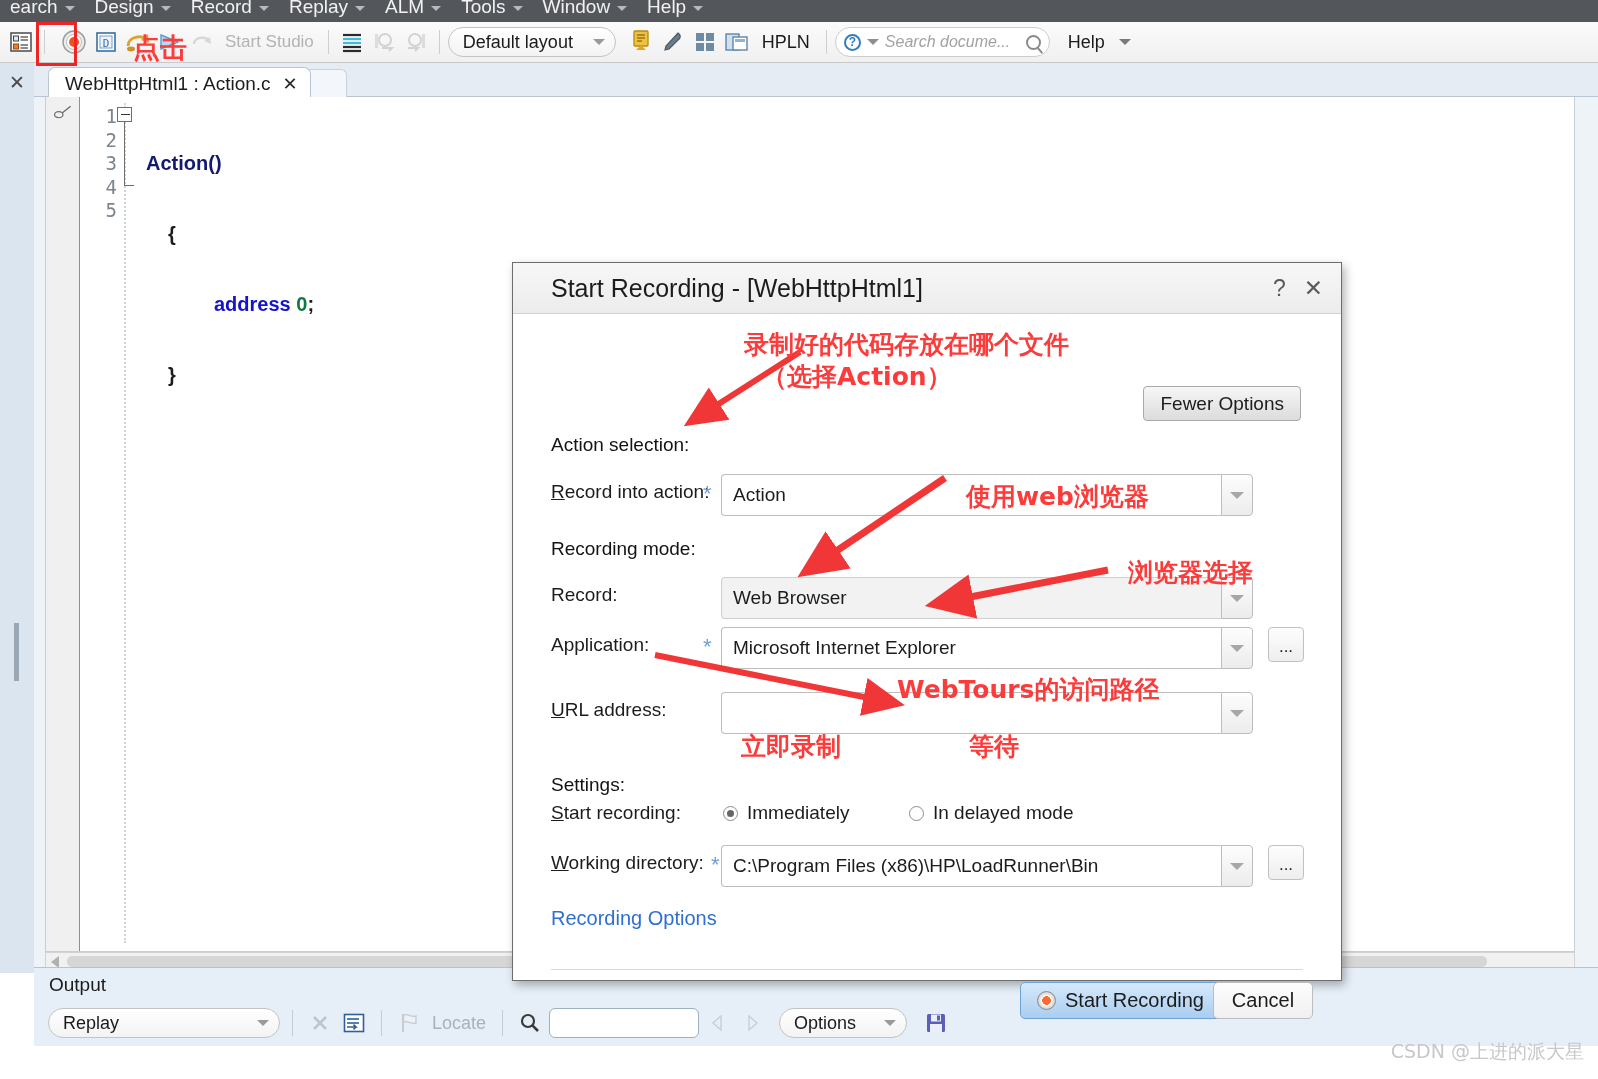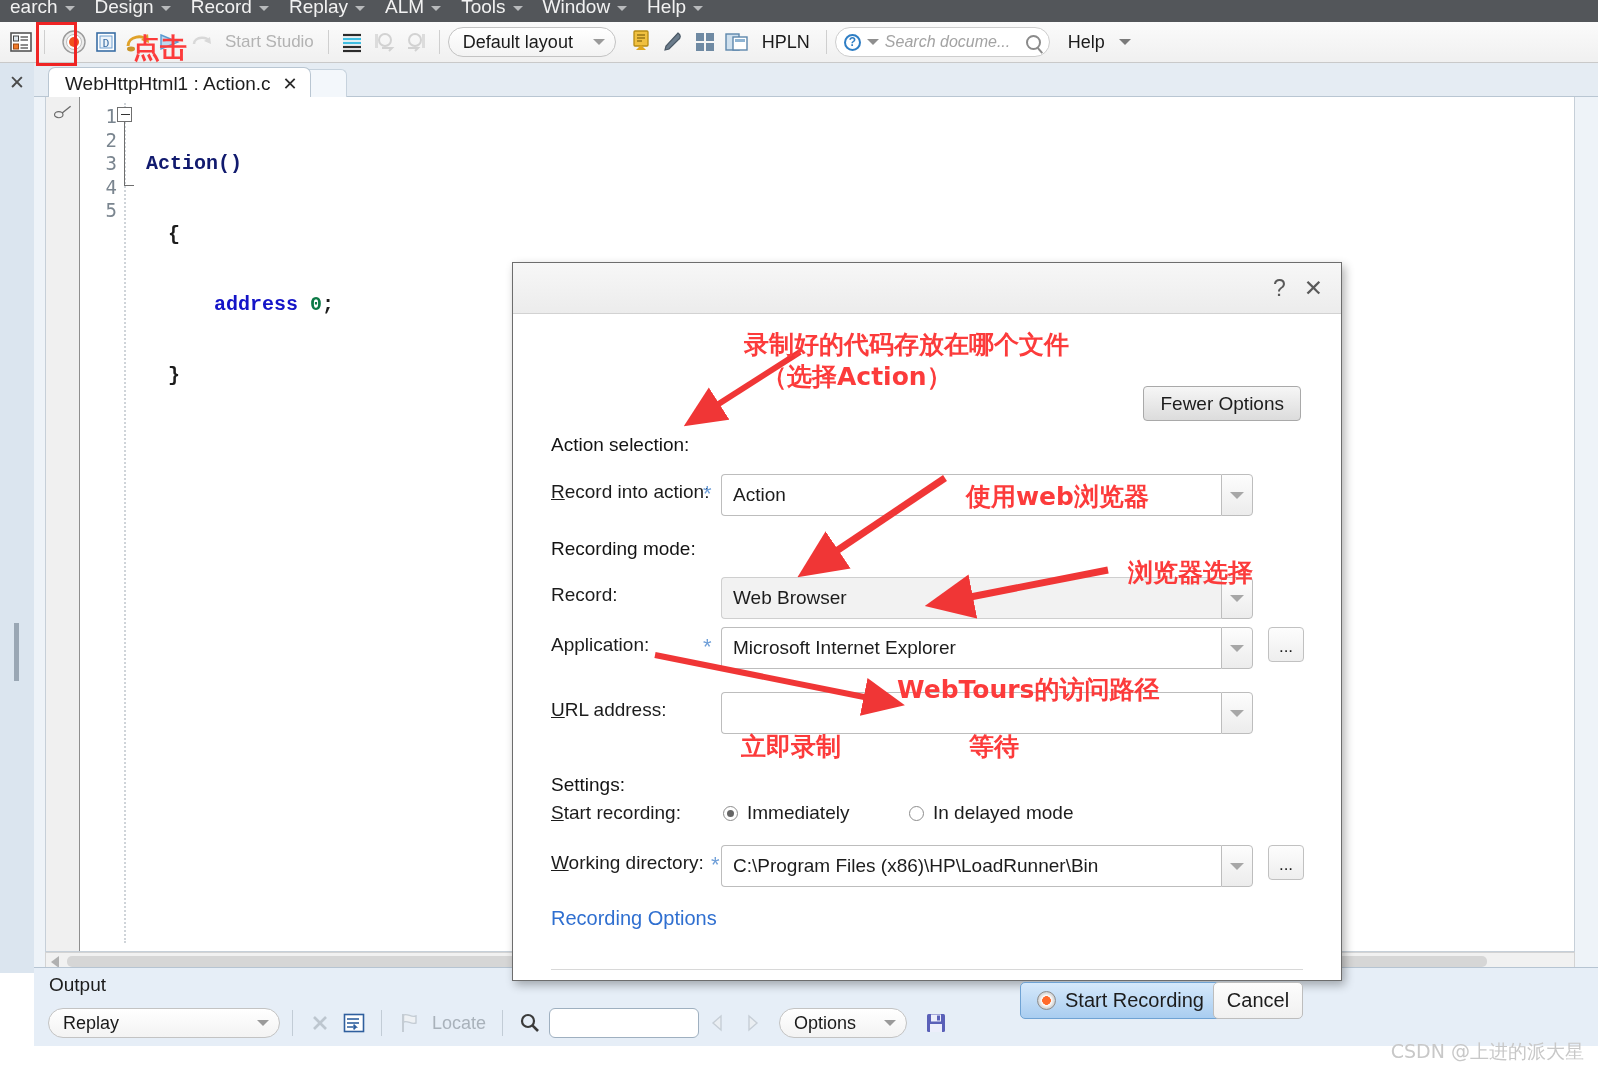--- a/index.html
+++ b/index.html
@@ -171,21 +171,21 @@
     text-align: right;
     font-family: "DejaVu Sans Mono", monospace;
     font-size: 19px; color: #7a858f; line-height: 23.5px;
   }
   .dotted-rule {
     position: absolute; left: 78px; top: 6px; width: 0; height: 840px;
     border-left: 2px dotted #cfd4d9;
   }
   .code-text {
     position: absolute; left: 100px; top: 8px;
-    font-family: Liberation Mono, monospace;
+    font-family: Liberation Sans, sans-serif;
     font-size: 20px; line-height: 23.5px;
     white-space: pre; font-weight: bold;
   }
   .c-fn   { color: #111a6e; }
   .c-kw   { color: #1414c8; }
   .c-num  { color: #0c7a46; }
   .c-pl   { color: #1c1c1c; }
   .fold-box {
     position: absolute; left: 71px; top: 10px;
     width: 15px; height: 15px; border: 1px solid #6f6f6f; background:#fff;
@@ -331,21 +331,21 @@
   .btn-primary {
     position: absolute; left: 507px; top: 668px;
     height: 37px; padding: 0 16px;
     background: linear-gradient(180deg,#d6e9fb 0%,#a9cdf0 100%);
     border: 1px solid #6fa3d4; border-radius: 5px;
     display: flex; align-items: center; gap: 9px;
     font-size: 20px; color: #1c1c1c;
   }
   .btn-secondary {
     position: absolute; left: 700px; top: 668px;
-    height: 37px; width: 90px;
+    height: 37px; width: 100px;
     background: linear-gradient(180deg,#fdfdfd 0%,#f0f0f0 100%);
     border: 1px solid #bdbdbd; border-radius: 5px;
     display: flex; align-items: center; justify-content: center;
     font-size: 20px; color: #1c1c1c;
   }
   .rec-dot {
     width: 19px; height: 19px; border-radius: 50%;
     background: radial-gradient(circle at 50% 50%, #ff6a2b 0%, #ff6a2b 34%, #ffffff 38%, #e4e4e4 55%, #a8a8a8 100%);
     border: 1px solid #8d8d8d;
     flex: 0 0 auto;
@@ -658,20 +658,21 @@
         </svg>
       </div>
     </div>
 
     <div class="output-body"></div>
   </div>
 
   <div class="dialog">
 
     <div class="dlg-title">
+      <span class="t">Start Recording - [WebHttpHtml1]</span>
       <span class="ctrls">
         <span>?</span>
         <span>✕</span>
       </span>
     </div>
 
     <div class="dlg-body">
 
       <div class="fewer-btn">
         <span>Fewer Options</span>

